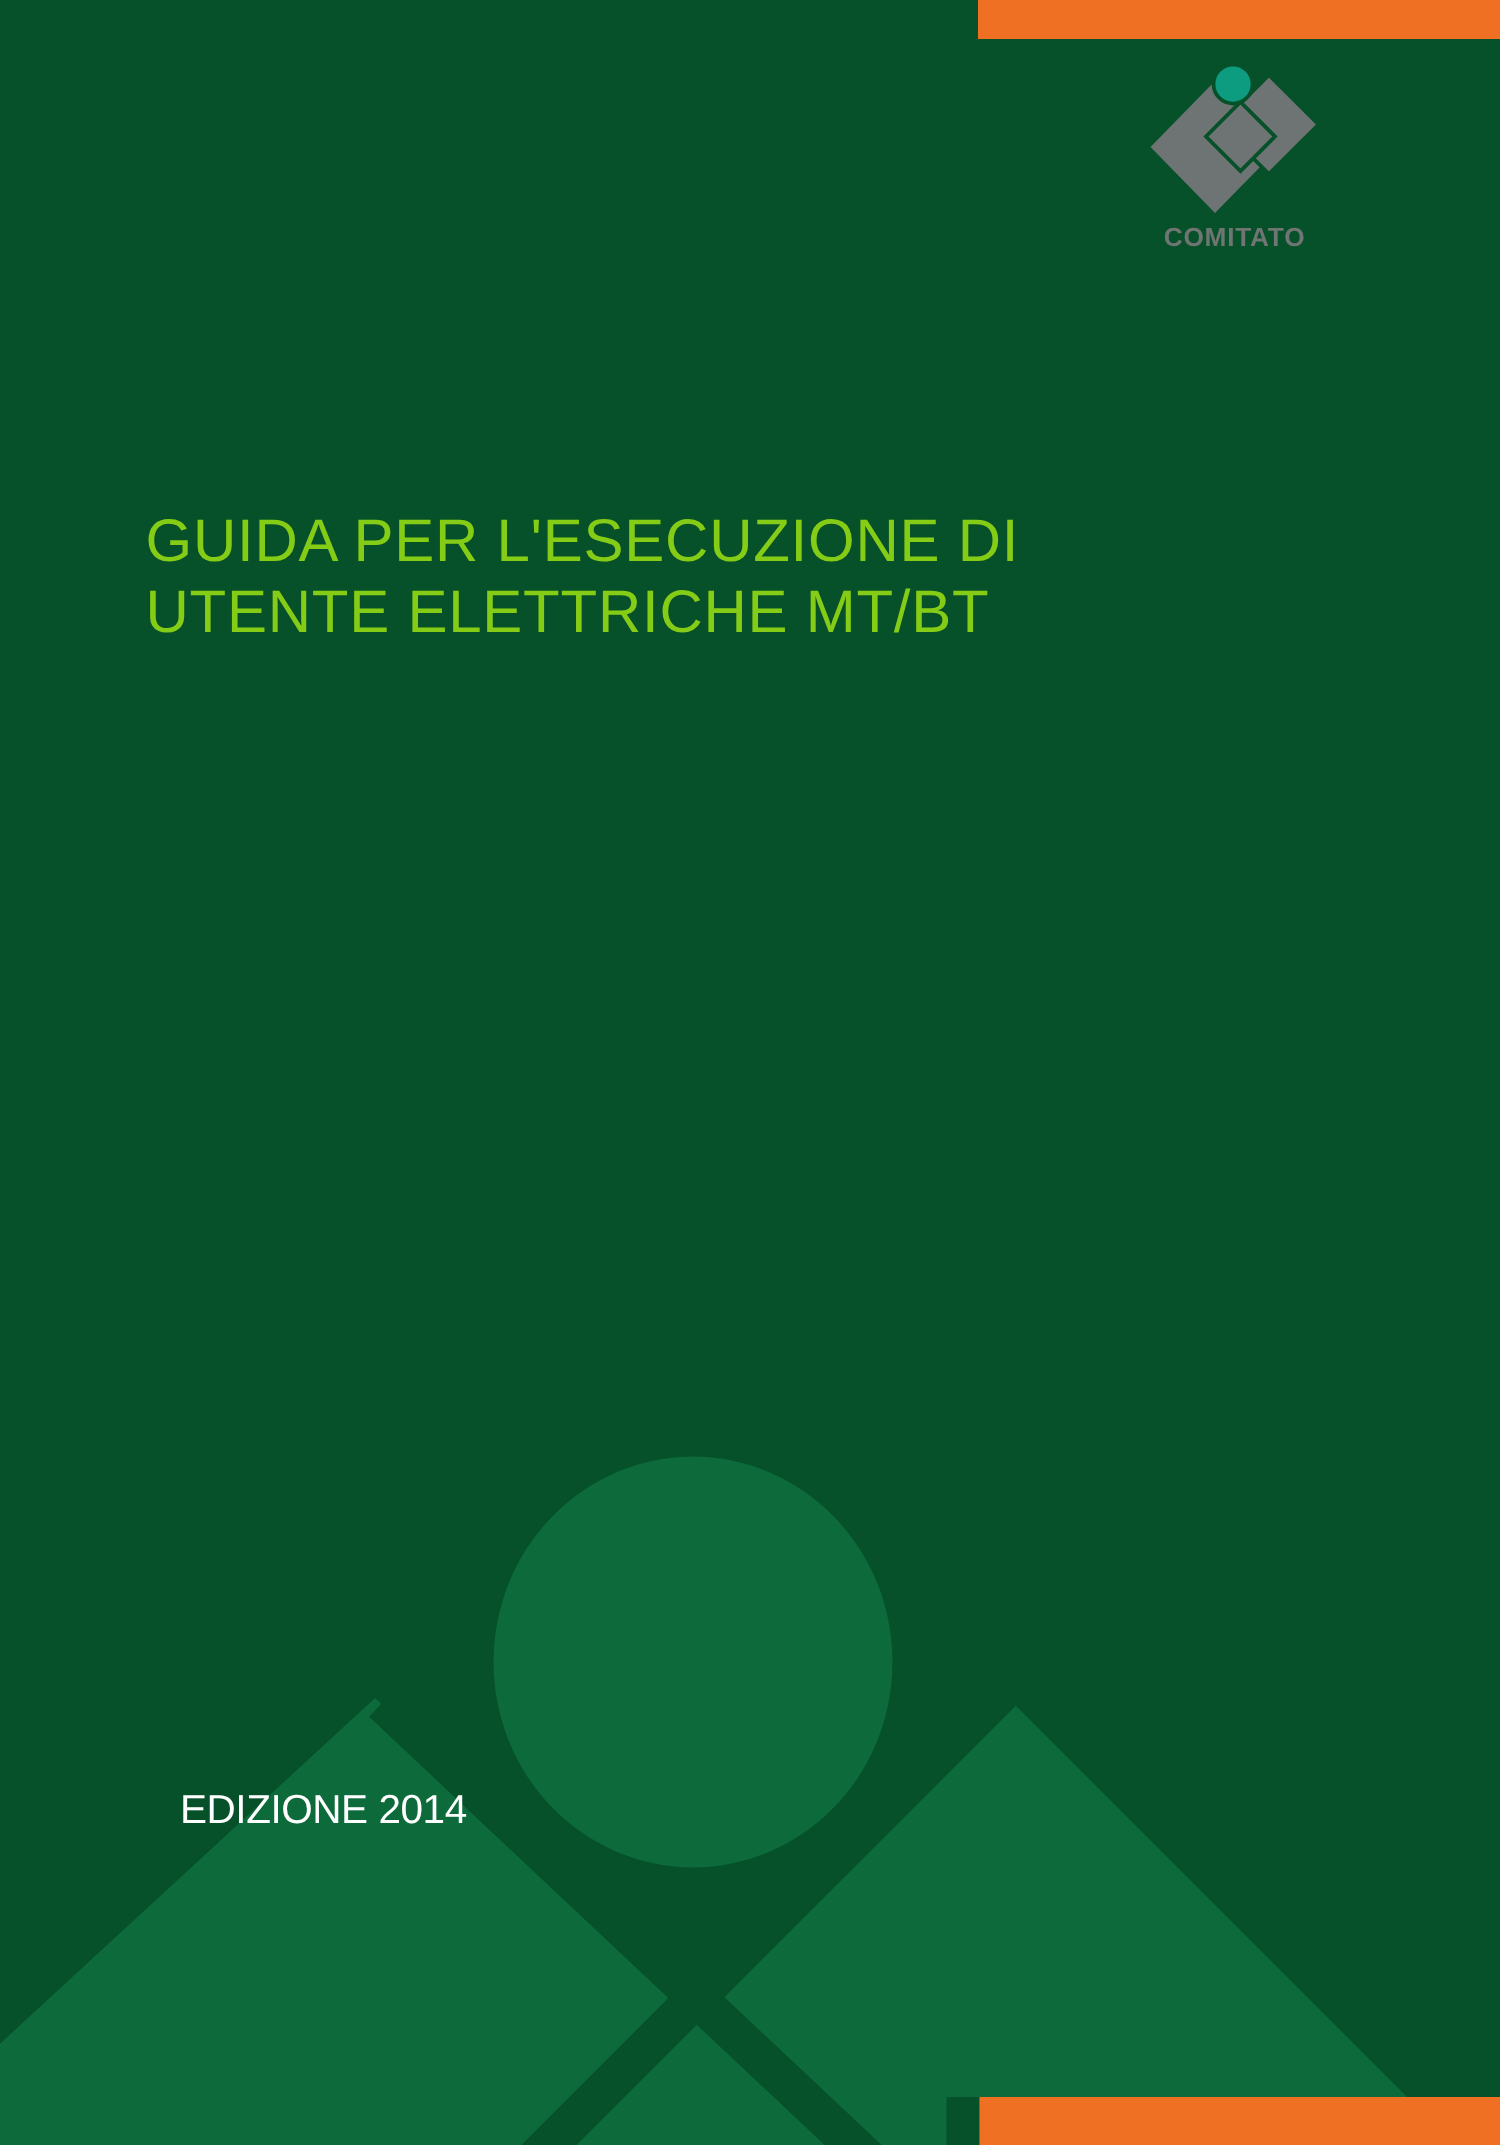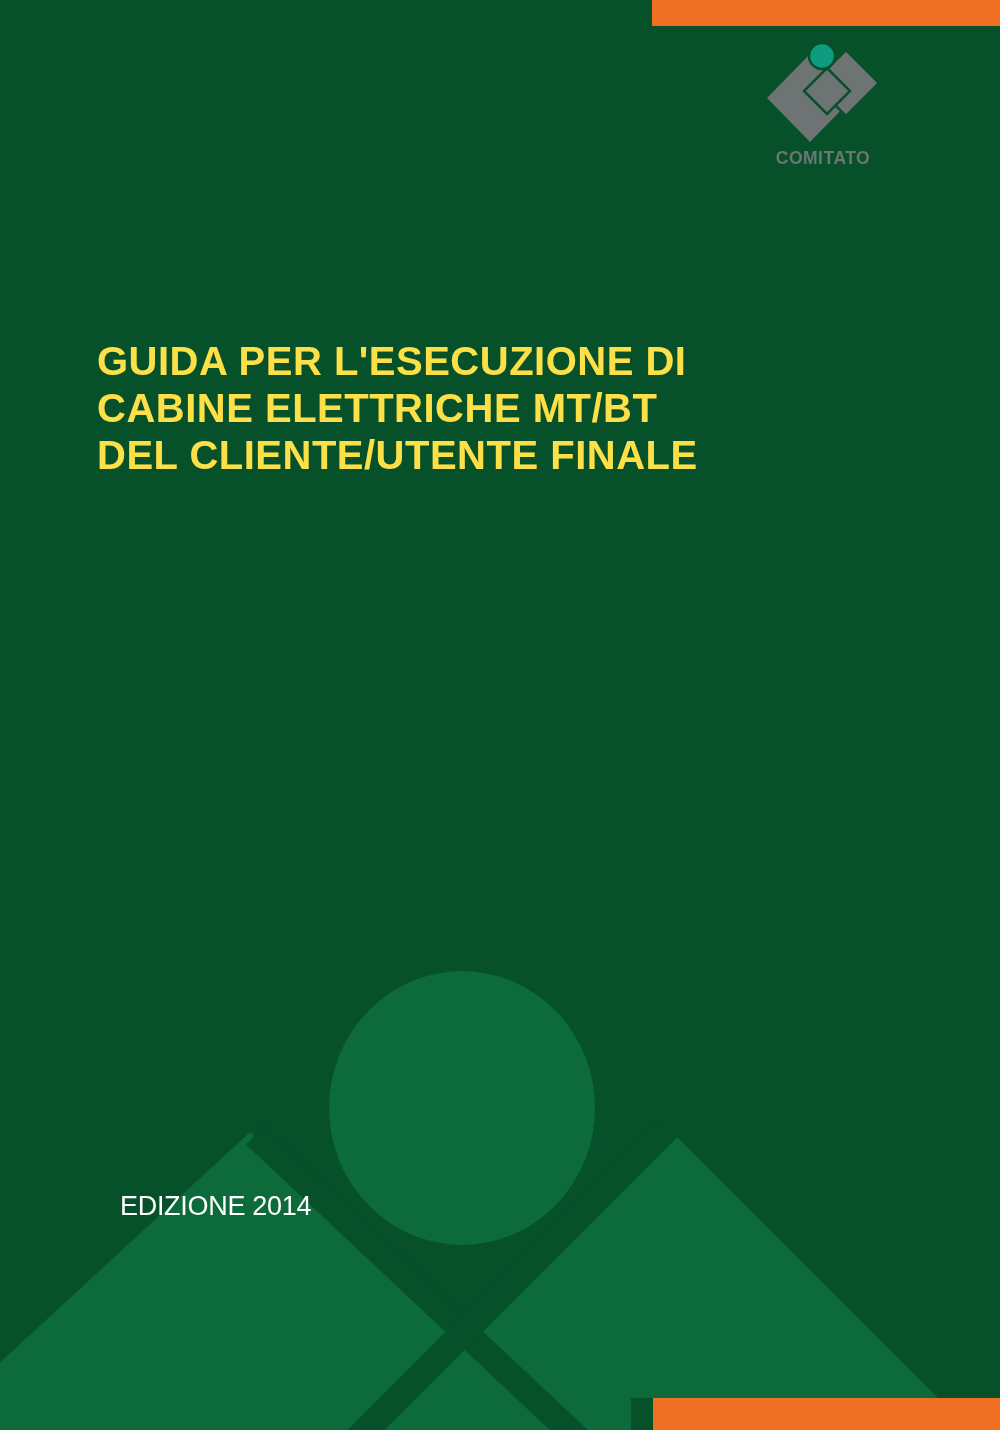--- a/index.html
+++ b/index.html
@@ -35,22 +35,22 @@
     font-weight: bold;
     font-size: 17.5px;
     line-height: 24px;
     letter-spacing: 0.5px;
   }
   .cover-title {
     position: absolute;
     left: 97px;
     top: 338px;
     width: 760px;
-    color: #fde047;
-    font-weight: bold;
+    color: #84cc16;
+    font-weight: normal;
     font-size: 40px;
     line-height: 47px;
     letter-spacing: 0.5px;
     white-space: nowrap;
   }
   .edition {
     position: absolute;
     left: 120px;
     top: 1193px;
     color: #ffffff;
@@ -93,19 +93,18 @@
       <circle cx="822" cy="56" r="13" stroke-width="2.5" stroke="#06502a" fill="#0e9c81"></circle>
     </g>
   </svg>
 
   <div class="org-name">
     <div>COMITATO</div>
   </div>
 
   <div class="cover-title">
     <div>GUIDA PER L'ESECUZIONE DI</div>
-    <div>CABINE ELETTRICHE MT/BT</div>
-    <div>DEL CLIENTE/UTENTE FINALE</div>
+    <div>UTENTE ELETTRICHE MT/BT</div>
   </div>
 
   <div class="edition">EDIZIONE 2014</div>
 
 </div>
 
 </body></html>

